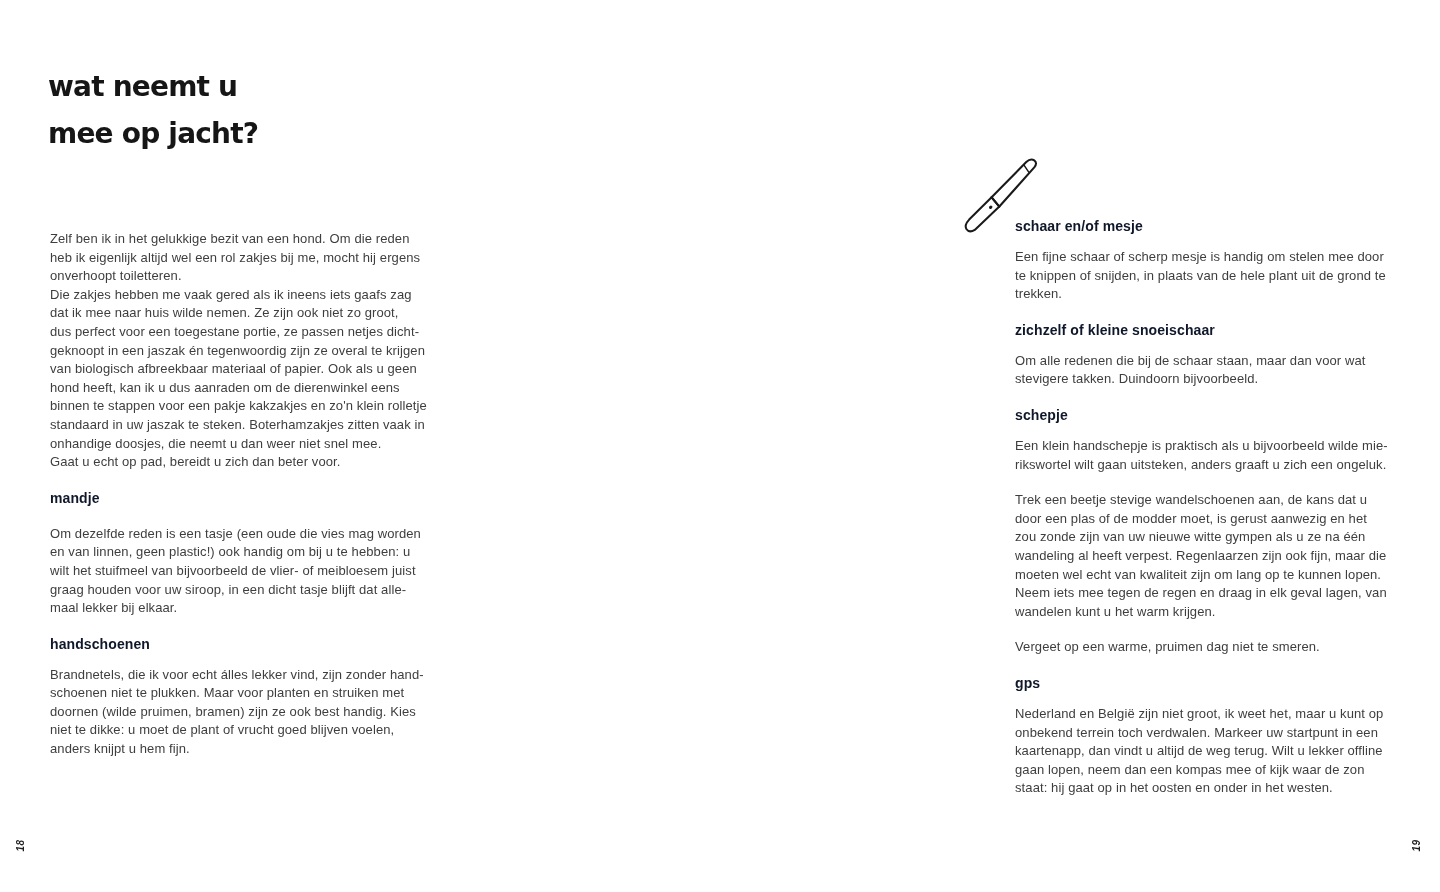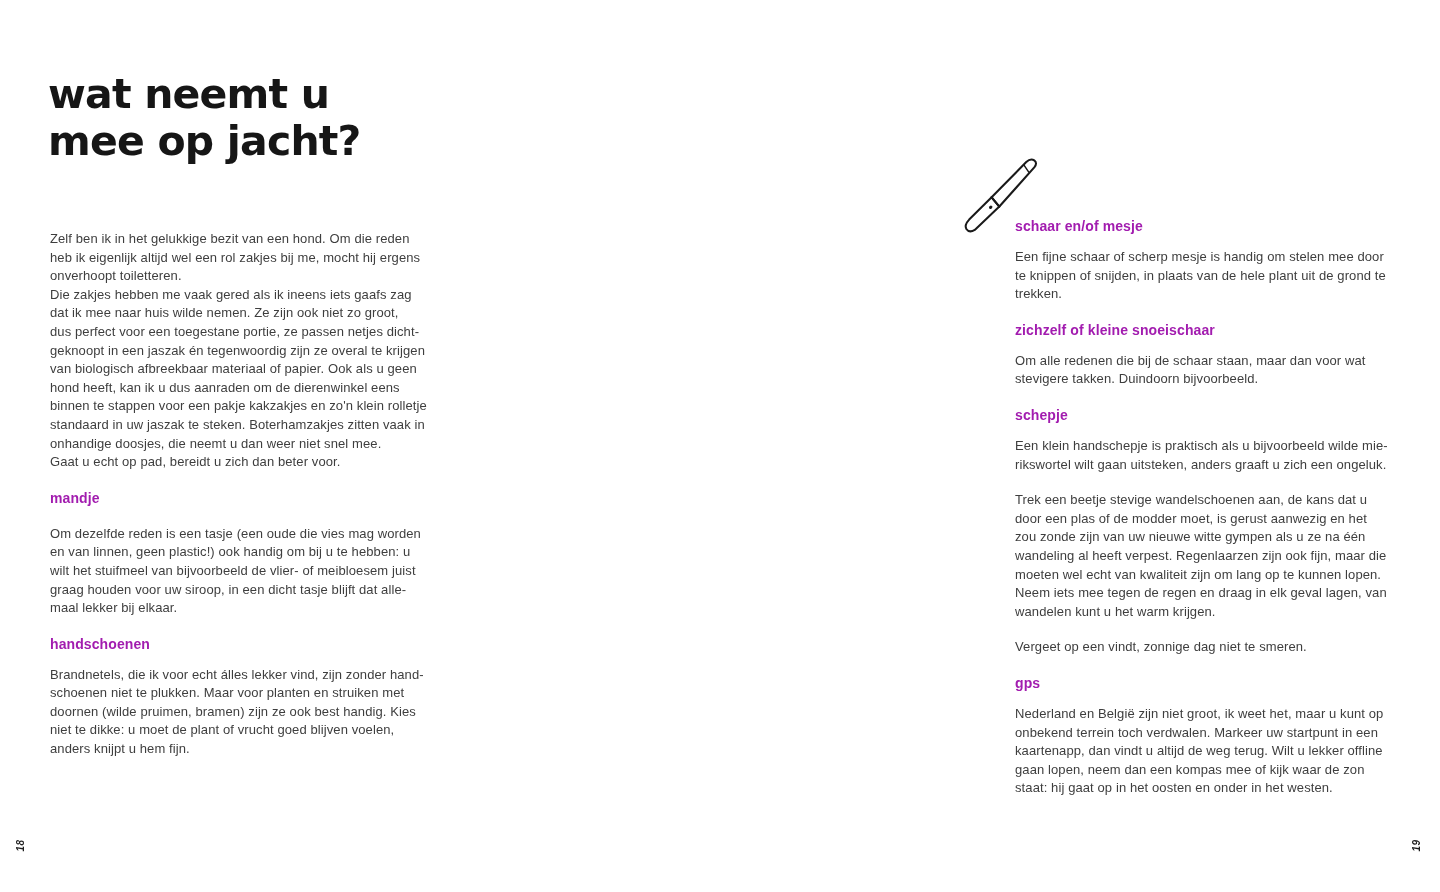--- a/index.html
+++ b/index.html
@@ -9,21 +9,21 @@
     background: #ffffff;
     font-family: "Liberation Sans", sans-serif;
     position: relative;
     overflow: hidden;
   }
 
   .page-title {
     position: absolute;
     left: 48px; top: 44px;
     font-family: "DejaVu Sans", sans-serif;
-    font-size: 41px;
+    font-size: 28px;
     line-height: 47px;
     font-weight: 800;
     letter-spacing: -0.8px;
     color: #161616;
     white-space: pre-line;
   }
 
   .column {
     position: absolute;
     width: 408px;
@@ -40,21 +40,21 @@
     margin-top: 12px;
   }
 
   .section { margin-top: 17px; }
   .section.first { margin-top: 0; }
   .section-heading {
     font-size: 14px;
     line-height: 19px;
     font-weight: 700;
     letter-spacing: 0.1px;
-    color: #a21caf;
+    color: #0f172a;
     margin: 0 0 2px 0;
   }
 
   .knife-wrap {
     position: absolute;
     left: 953px; top: 146px;
     width: 104px; height: 100px;
   }
   .knife-wrap svg {
     position: absolute;
@@ -156,21 +156,21 @@
     <div class="body-text">Trek een beetje stevige wandelschoenen aan, de kans dat u
 door een plas of de modder moet, is gerust aanwezig en het
 zou zonde zijn van uw nieuwe witte gympen als u ze na één
 wandeling al heeft verpest. Regenlaarzen zijn ook fijn, maar die
 moeten wel echt van kwaliteit zijn om lang op te kunnen lopen.
 Neem iets mee tegen de regen en draag in elk geval lagen, van
 wandelen kunt u het warm krijgen.</div>
   </div>
 
   <div class="section">
-    <div class="body-text">Vergeet op een vindt, zonnige dag niet te smeren.</div>
+    <div class="body-text">Vergeet op een warme, pruimen dag niet te smeren.</div>
   </div>
 
   <div class="section">
     <h2 class="section-heading">gps</h2>
     <div class="body-text">Nederland en België zijn niet groot, ik weet het, maar u kunt op
 onbekend terrein toch verdwalen. Markeer uw startpunt in een
 kaartenapp, dan vindt u altijd de weg terug. Wilt u lekker offline
 gaan lopen, neem dan een kompas mee of kijk waar de zon
 staat: hij gaat op in het oosten en onder in het westen.</div>
   </div>

